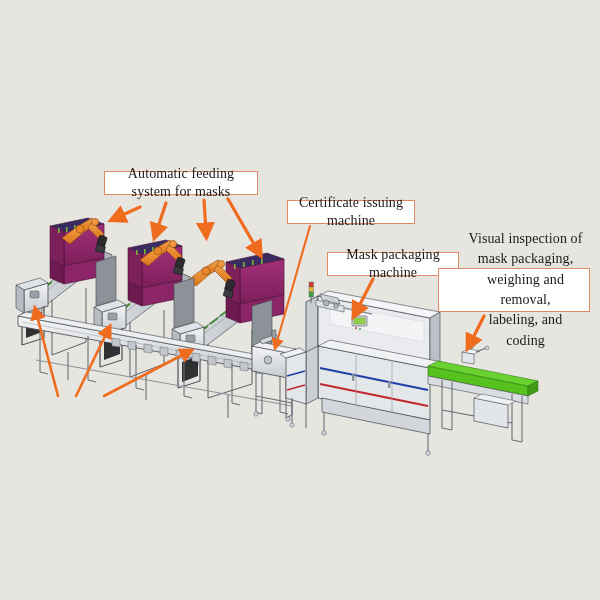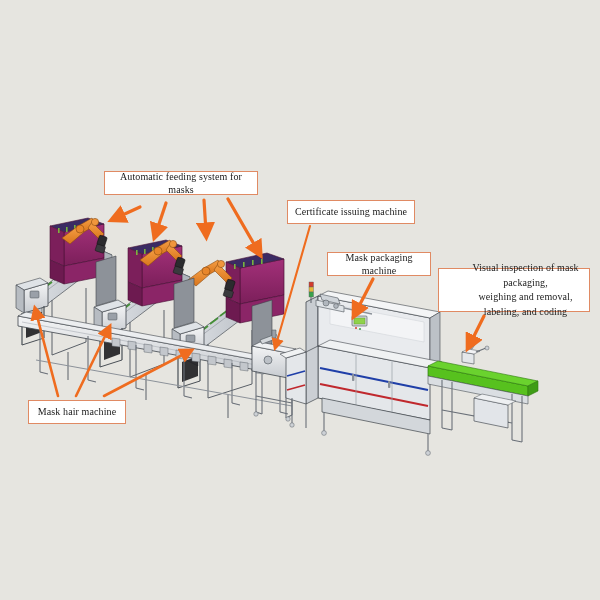--- a/index.html
+++ b/index.html
@@ -10,21 +10,21 @@
     font-family:"Liberation Serif", serif;
   }
   #stage{position:relative;width:600px;height:600px;}
   svg#diagram{position:absolute;left:0;top:0;width:600px;height:600px;display:block;}
   .callout{
     position:absolute;
     background:#ffffff;
     border:1.2px solid #e08a63;
     color:#1a1a1a;
     font-family:"Liberation Serif", serif;
-    font-size:10px;
+    font-size:14px;
     line-height:1.32;
     letter-spacing:.1px;
     padding:3.5px 6px;
     text-align:center;
     white-space:pre-line;
     box-sizing:border-box;
   }
   .callout.multiline{line-height:1.45;padding-left:29px;}
 </style>
 </head>
@@ -383,21 +383,20 @@
     <path d="M58,396 L36,312" stroke-width="2.6" marker-end="url(#ah)"></path>
     <path d="M76,396 L108,330" stroke-width="2.6" marker-end="url(#ah)"></path>
     <path d="M104,396 L188,352" stroke-width="2.6" marker-end="url(#ah)"></path>
   </g>
 </svg>
 
 <div class="callout" style="left:104px;top:171px;width:154px;height:24px;display:flex;align-items:center;justify-content:center;">Automatic feeding system for masks</div>
 
 <div class="callout" style="left:259px;top:200px;width:128px;height:24px;display:flex;align-items:center;justify-content:center;margin-left:28px;">Certificate issuing machine</div>
 
-<div class="callout" style="left:327px;top:252px;width:104px;height:24px;display:flex;align-items:center;justify-content:center;">Mask packaging machine</div>
+<div class="callout" style="left:327px;top:252px;width:132px;height:24px;display:flex;align-items:center;justify-content:center;">Mask packaging machine</div>
 
 <div class="callout multiline" style="left:438px;top:268px;width:152px;height:44px;display:flex;align-items:center;justify-content:center;">Visual inspection of mask packaging,
 weighing and removal,
 labeling, and coding</div>
 
-<div class="callout" style="left:28px;top:400px;width:98px;height:24px;display:flex;align-items:center;justify-content:center;">Mask hair machine</div>
 
 </div>
 
 </body></html>

